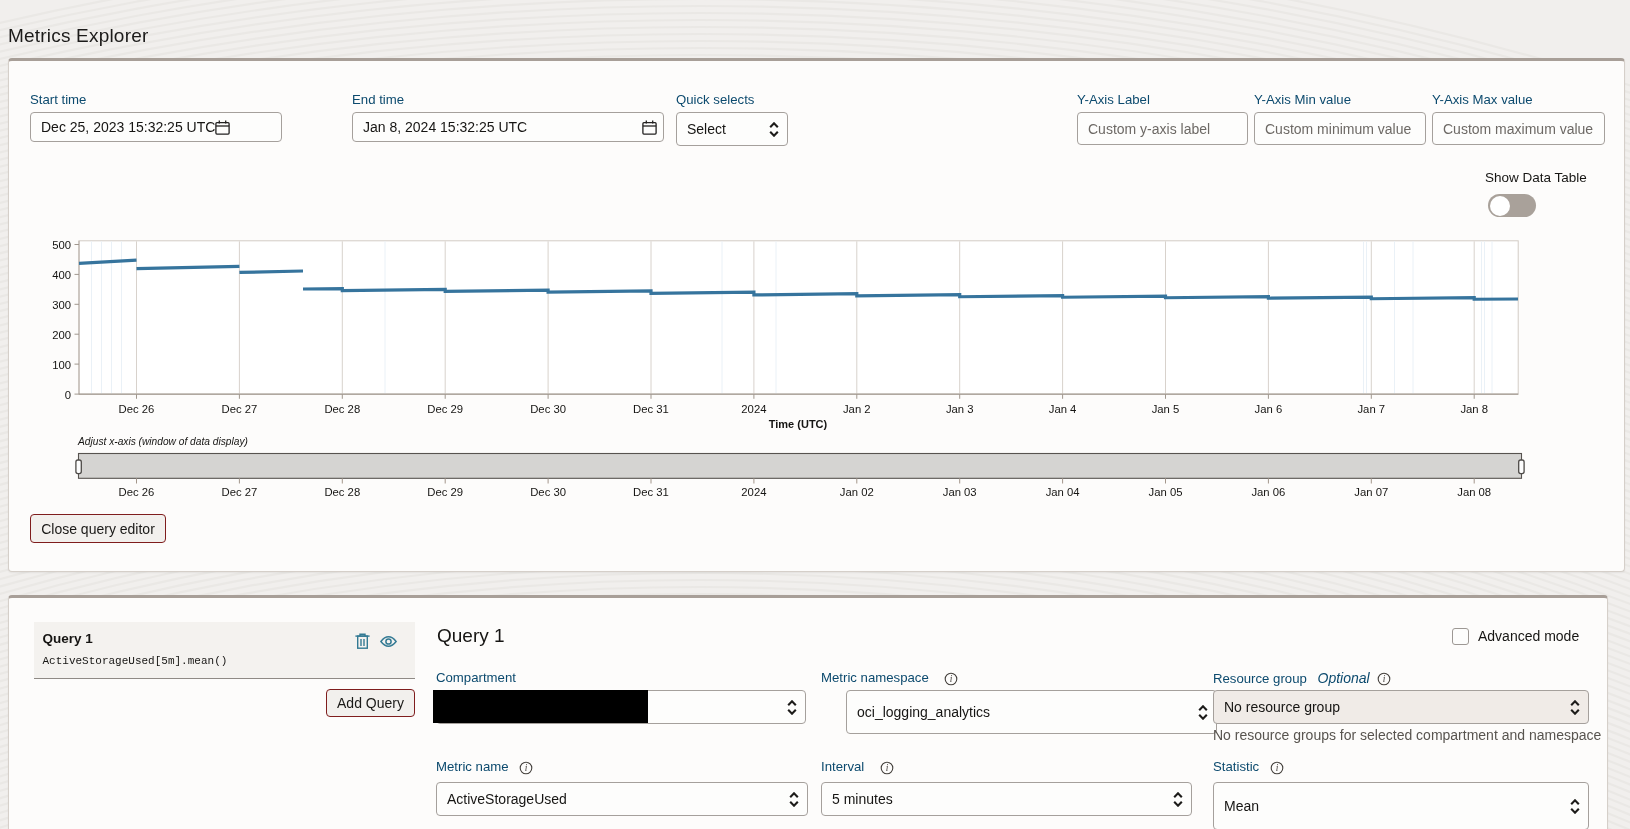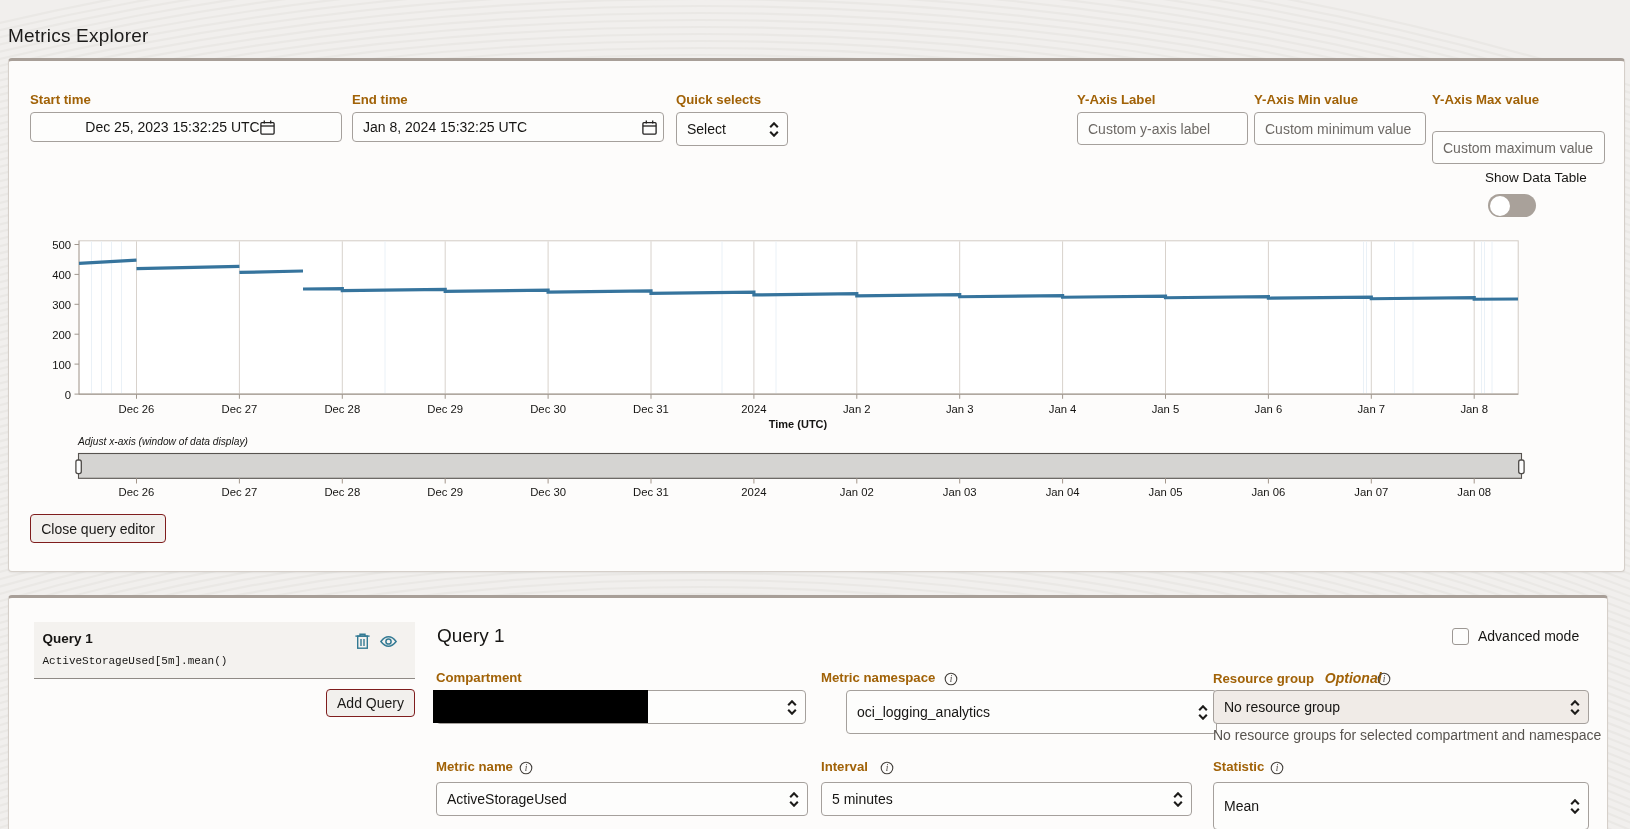--- a/index.html
+++ b/index.html
@@ -13,21 +13,21 @@
 .abs { position:absolute; }
 .title { position:absolute; left:8px; top:8.5px; font-size:19px; font-weight:400; color:#1c1b1a; letter-spacing:0.2px;margin-top:16px; }
 .card {
   position:absolute; background:#fdfcfb;
   border:1px solid #d5cfc9; border-top:3px solid #a89f98;
   border-radius:4px;
   box-shadow:0 1px 2px rgba(0,0,0,0.06);
 }
 #card1 { left:8px; top:58px; width:1617px; height:514px; }
 #card2 { left:8px; top:595px; width:1600px; height:240px; border-bottom:none; border-bottom-left-radius:0; border-bottom-right-radius:0; }
-.lbl { position:absolute; font-size:13.2px; color:#a16207; white-space:nowrap;font-weight:bold; }
+.lbl { position:absolute; font-size:13.2px; color:#0c4a6e; white-space:nowrap; }
 .inp {
   position:absolute; height:30px; border:1px solid #a5a09c; border-radius:4px;
   background:#fdfdfc; font-size:14px; color:#161513;
   display:flex; align-items:center; padding:0 10px; white-space:nowrap;
 }
 .ph { color:#6d6965; }
 .sel { justify-content:space-between; padding-right:8.5px; }
 .chev { flex:0 0 auto; margin-left:6px; }
 .btn {
   position:absolute; background:#f2f0ed; border:1px solid #7f1d1d; border-radius:4px;
@@ -149,21 +149,21 @@
     <circle cx="700" cy="3050" r="3093.0"></circle>
     <circle cx="700" cy="3050" r="3100.0"></circle>
     <circle cx="700" cy="3050" r="3107.0"></circle>
   </svg>
 <div class="title">Metrics Explorer</div>
 
 <div class="card" id="card1"></div>
 <div class="card" id="card2"></div>
 
 <div class="lbl" style="left:30px; top:92px;">Start time</div>
-<div class="inp" style="left:30px; top:112px; width:312px; justify-content:center; padding:0 22px 0 10px;">Dec 25, 2023 15:32:25 UTC
+<div class="inp" style="left:30px; top:112px; width:252px; justify-content:flex-start; padding:0 22px 0 10px;">Dec 25, 2023 15:32:25 UTC
   <svg width="15" height="15" viewBox="0 0 15 15" fill="none" stroke="#222120" stroke-width="1.3">
       <rect x="0.9" y="2.7" width="13.2" height="11.4" rx="1"></rect>
       <line x1="0.9" y1="6" x2="14.1" y2="6"></line>
       <line x1="4.3" y1="0.4" x2="4.3" y2="3.4"></line>
       <line x1="10.7" y1="0.4" x2="10.7" y2="3.4"></line>
     </svg>
 </div>
 <div class="lbl" style="left:352px; top:92px;">End time</div>
 <div class="inp" style="left:352px; top:112px; width:312px; justify-content:space-between; padding:0 6px 0 10px;">Jan 8, 2024 15:32:25 UTC
   <svg width="15" height="15" viewBox="0 0 15 15" fill="none" stroke="#222120" stroke-width="1.3">
@@ -182,21 +182,21 @@
 </div>
 <div class="lbl" style="left:1077px; top:92px;">Y-Axis Label</div>
 <div class="inp" style="left:1077px; top:112px; width:171px; height:33px;">
     <span class="ph">Custom y-axis label</span>
   </div>
 <div class="lbl" style="left:1254px; top:92px;">Y-Axis Min value</div>
 <div class="inp" style="left:1254px; top:112px; width:172px; height:33px;">
     <span class="ph">Custom minimum value</span>
   </div>
 <div class="lbl" style="left:1432px; top:92px;">Y-Axis Max value</div>
-<div class="inp" style="left:1432px; top:112px; width:173px; height:33px;margin-top:19px;">
+<div class="inp" style="left:1432px; top:112px; width:173px; height:33px;">
     <span class="ph">Custom maximum value</span>
   </div>
 
 <div class="abs" style="left:1485px; top:170px; font-size:13.5px;">Show Data Table</div>
 <div class="abs" style="left:1488px; top:194px; width:48px; height:23px; background:#a9a19a; border-radius:12px;">
   <div class="abs" style="left:1.5px; top:1.5px; width:20px; height:20px; background:#ffffff; border-radius:50%;"></div>
 </div>
 
 <svg class="abs" style="left:0; top:0;" width="1630" height="829" font-family="Liberation Sans, sans-serif">
 

